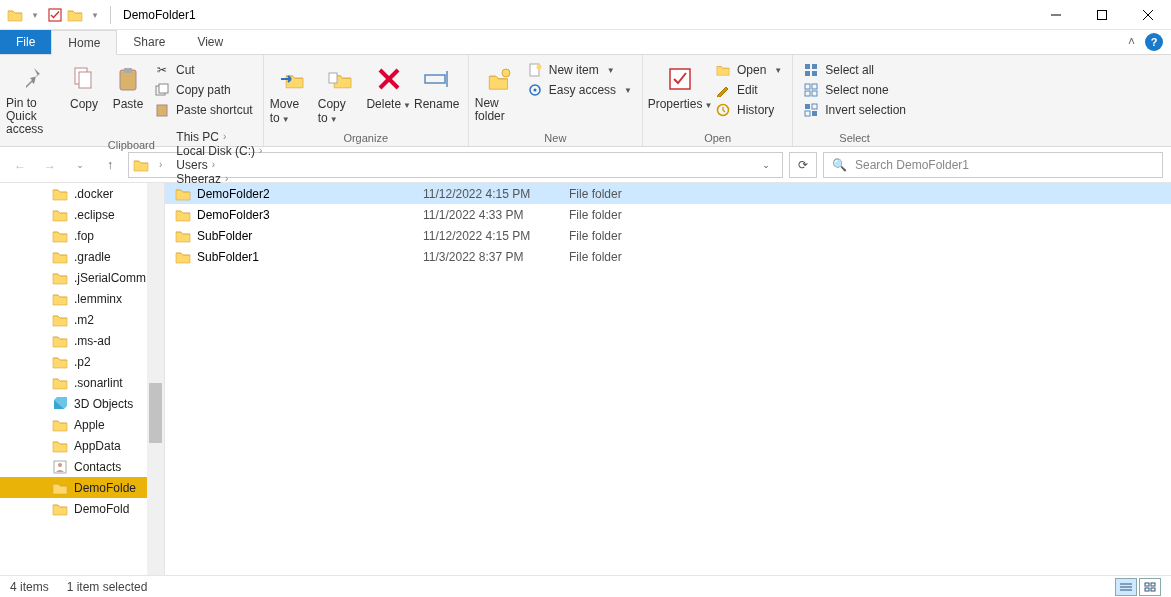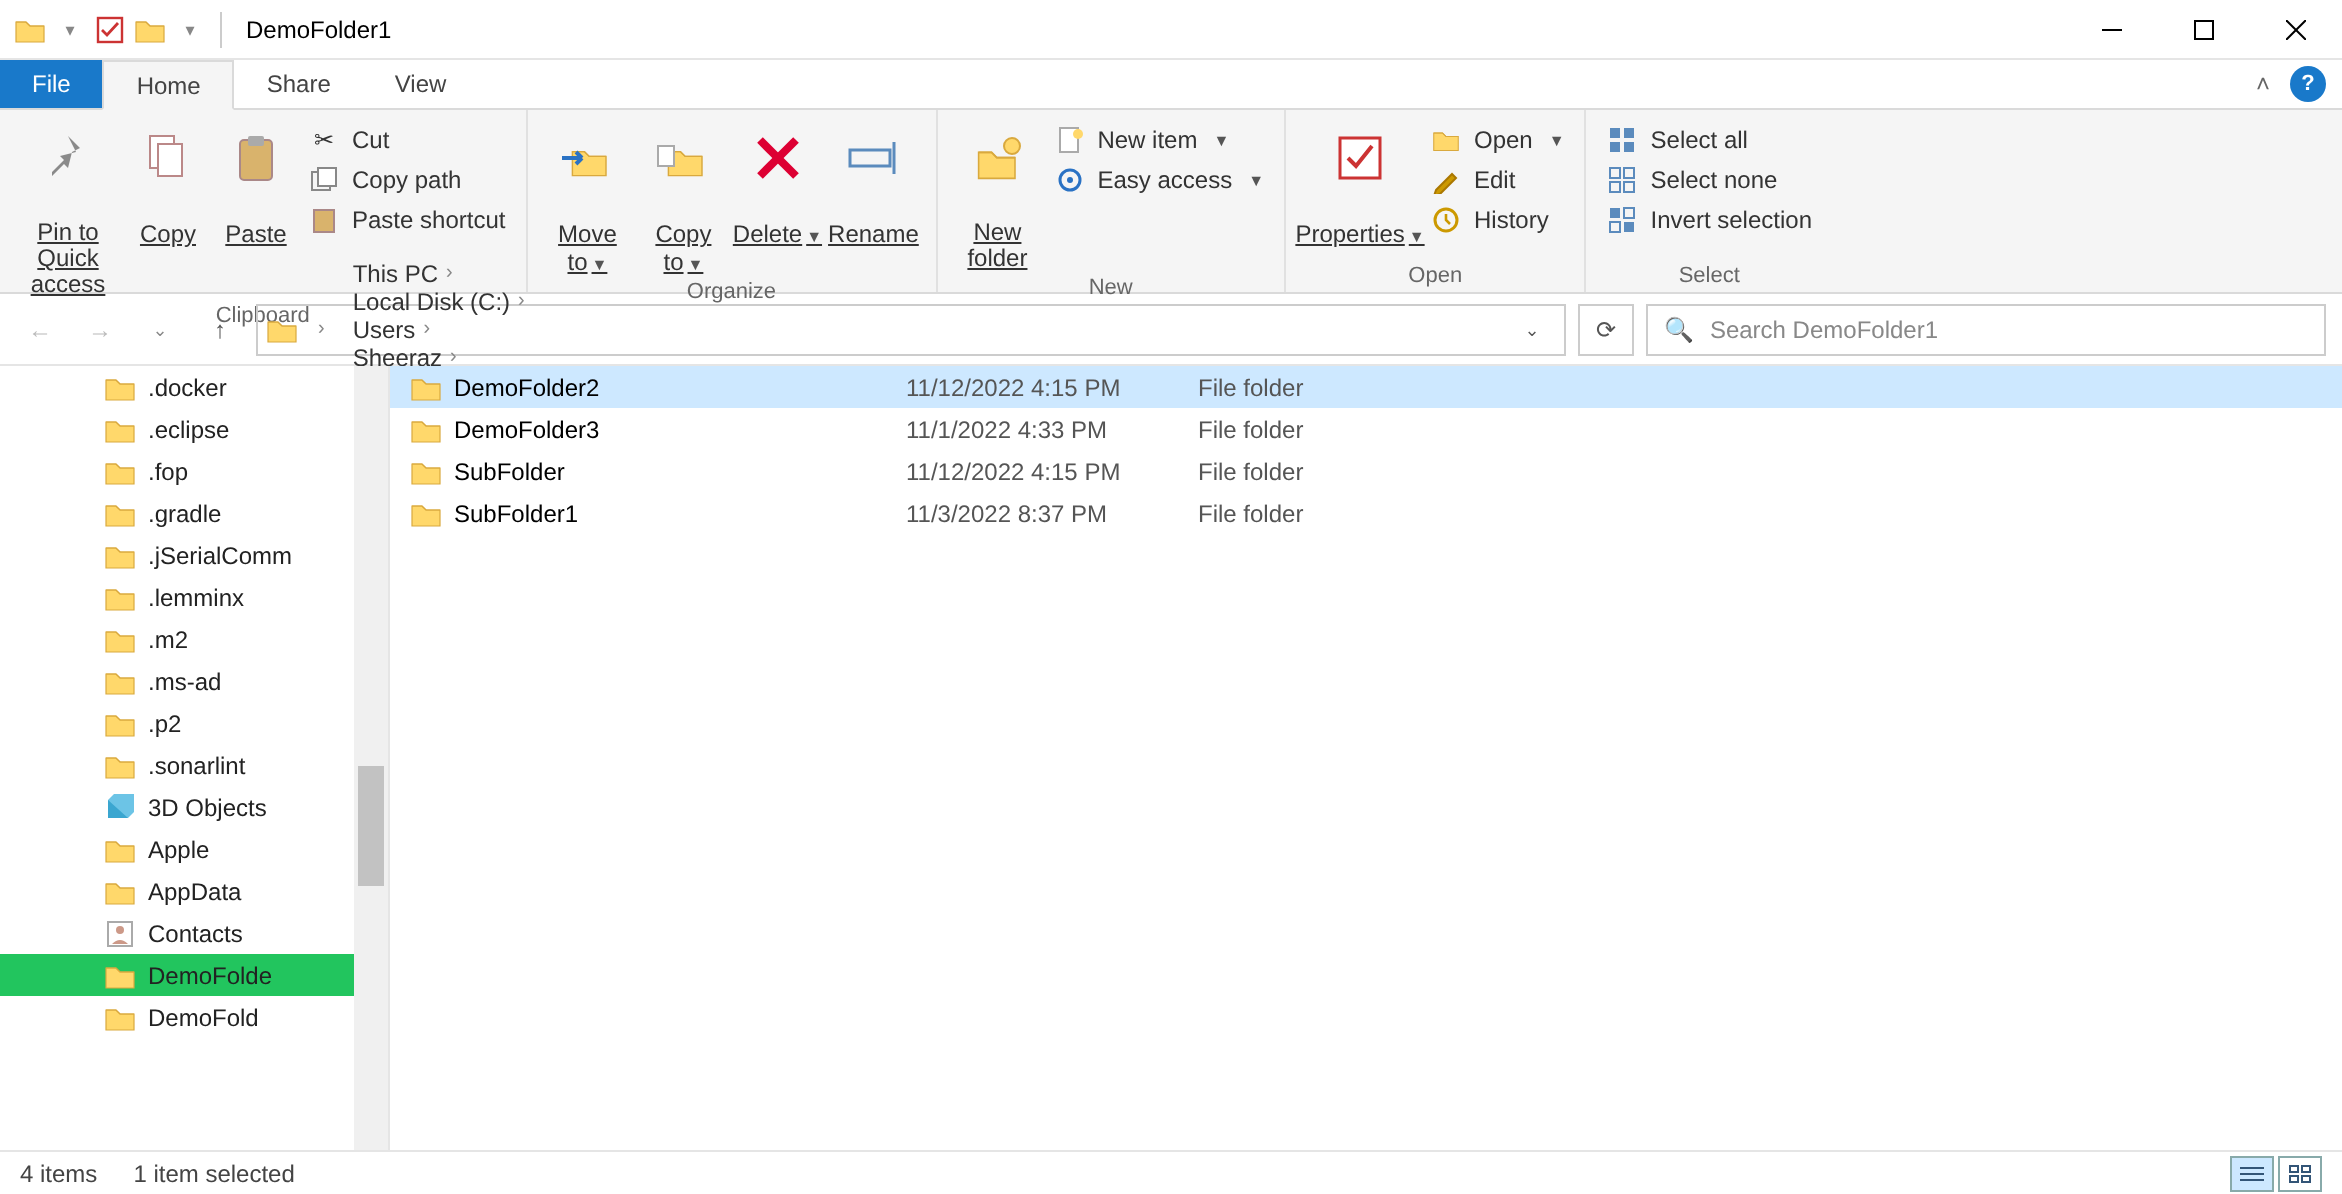--- a/index.html
+++ b/index.html
@@ -19,44 +19,44 @@
 .tab.file { background: #1979ca; color: #ffffff; }
 .tab.active { background: #f5f5f5; border: 1px solid #dadada; border-bottom: 1px solid #f5f5f5; margin-bottom: -1px; }
 .tabs .rightside { margin-left: auto; display: flex; align-items: center; padding-right: 8px; gap: 10px; }
 .help-circle { width: 18px; height: 18px; border-radius: 50%; background: #1979ca; color: #fff; display: flex; align-items: center; justify-content: center; font-size: 11px; font-weight: bold; }
 
 
 .ribbon { height: 92px; background: #f5f5f5; border-bottom: 1px solid #dadada; display: flex; }
 .group { border-right: 1px solid #e1e1e1; padding: 4px 6px 2px 6px; display: flex; flex-direction: column; }
 .group .body { flex: 1; display: flex; align-items: flex-start; }
 .group .label { text-align: center; color: #666; font-size: 11px; padding-top: 2px; }
-.bigbtn { display: flex; flex-direction: column; align-items: center; justify-content: flex-start; width: 56px; padding-top: 4px; gap: 15px; text-align: center; color: #333; text-decoration: underline; }
+.bigbtn { display: flex; flex-direction: column; align-items: center; justify-content: flex-start; width: 56px; padding-top: 4px; gap: 2px; text-align: left; color: #333; }
 .bigbtn .ico { width: 32px; height: 32px; display: flex; align-items: center; justify-content: center; }
 .smallcol { display: flex; flex-direction: column; gap: 2px; padding-top: 2px; }
 .smallbtn { display: flex; align-items: center; gap: 6px; color: #333; padding: 1px 4px; white-space: nowrap; }
 .smallbtn .ico { width: 16px; height: 16px; display: flex; align-items: center; justify-content: center; }
 .caret { font-size: 8px; margin-left: 2px; color: #555; }
 
 
 .navrow { height: 36px; display: flex; align-items: center; padding: 4px 8px; gap: 6px; border-bottom: 1px solid #e5e5e5; }
 .navarrow { width: 24px; height: 24px; display: flex; align-items: center; justify-content: center; color: #555; }
 .navarrow.disabled { color: #bbb; }
 .addrbox { flex: 1; height: 26px; border: 1px solid #ccc; display: flex; align-items: center; padding: 0 4px; gap: 2px; }
 .crumb { display: flex; align-items: center; color: #333; padding: 0 4px; }
 .crumb .chev { color: #888; padding: 0 4px; font-size: 10px; }
 .addr-right { display: flex; align-items: center; margin-left: auto; }
 .addr-right div { width: 24px; height: 24px; display: flex; align-items: center; justify-content: center; color: #555; }
 .refreshbox { width: 28px; height: 26px; border: 1px solid #ccc; display: flex; align-items: center; justify-content: center; color: #555; }
 .searchbox { width: 340px; height: 26px; border: 1px solid #ccc; display: flex; align-items: center; padding: 0 8px; color: #777; gap: 8px; }
 
 
 .body { display: flex; height: calc(597px - 30px - 25px - 92px - 36px - 22px); }
-.tree { width: 195px; border-right: 1px solid #e5e5e5; overflow: hidden; position: relative; }
+.tree { width: 165px; border-right: 1px solid #e5e5e5; overflow: hidden; position: relative; }
 .tree .item { display: flex; align-items: center; gap: 6px; padding: 2px 0 2px 52px; height: 21px; color: #222; white-space: nowrap; }
-.tree .item.selected { background: #22c55e; }
+.tree .item.selected { background: #eab308; }
 .tree .item .fico { width: 16px; height: 16px; flex-shrink: 0; }
 .tree .scrollbar { position: absolute; right: 0; top: 0; width: 17px; height: 100%; background: #f0f0f0; }
 .tree .scrollbar .thumb { position: absolute; left: 2px; right: 2px; top: 200px; height: 60px; background: #c2c2c2; }
 
 .files { flex: 1; }
 .files .hdr { height: 26px; display: flex; align-items: center; border-bottom: 1px solid #e5e5e5; color: #444; }
 .files .hdr .col { padding: 0 10px; border-right: 1px solid #e5e5e5; height: 100%; display: flex; align-items: center; }
 .col-name { width: 258px; }
 .col-date { width: 146px; }
 .col-type { width: 118px; }

